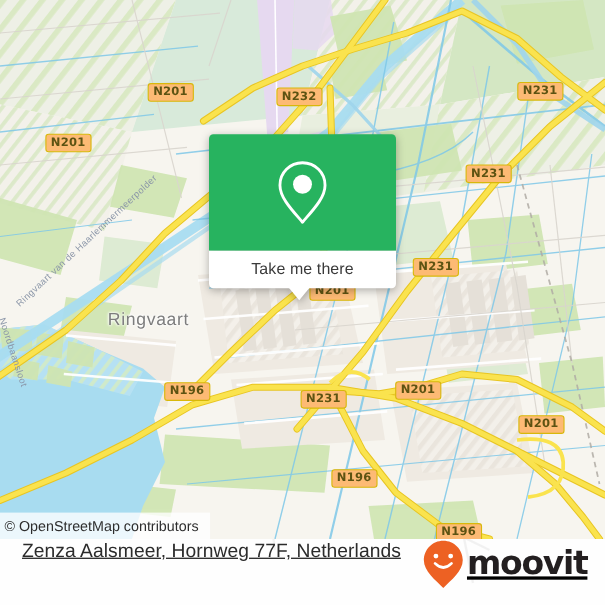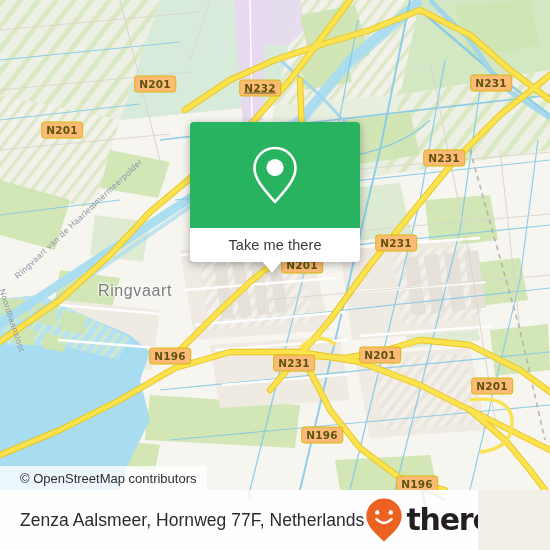--- a/index.html
+++ b/index.html
@@ -126,43 +126,44 @@
 
   
   #attribution {
     position: absolute;
     left: 0;
     top: 466px;
     height: 24px;
     background: rgba(255,255,255,0.78);
     display: flex;
     align-items: center;
-    padding: 0 10px 0 20px;
+    padding: 0 10px 0 4px;
     box-sizing: border-box;
   }
   #attribution span {
     font-size: 13px;
     color: #2e2e2e;
     font-family: "Liberation Sans", sans-serif;
     white-space: nowrap;
   }
 
   
   #bottom-bar {
     position: absolute;
     left: 0;
     top: 490px;
-    width: 478px;
+    width: 550px;
     height: 60px;
     background: rgba(255,255,255,0.93);
     display: flex;
-    align-items: center;
+    align-items: flex-start;
     box-sizing: border-box;
     padding: 0 16px 0 20px;
     overflow: hidden;
+    text-decoration: underline;
   }
   #bottom-bar-bg {
     position: absolute;
     left: 0; top: -490px;
     width: 550px; height: 550px;
     opacity: 0.10;
     pointer-events: none;
   }
   #place-title {
     position: relative;
@@ -374,21 +375,21 @@
         <path d="M300 348 Q318 330 336 345"></path>
       </g>
     </svg>
 
     <div class="water-label" style="left:16px; top:272px; transform: rotate(-43deg);">Ringvaart van de Haarlemmermeerpolder</div>
     <div class="water-label" style="left:2px; top:284px; transform: rotate(72deg);">Noordbaansloot</div>
 
     <div class="place-label" style="left:135px; top:291px;">Ringvaart</div>
 
     <div class="shield" style="left:155px; top:84px;">N201</div>
-    <div class="shield" style="left:260px; top:88px;text-decoration:underline;">N232</div>
+    <div class="shield" style="left:272px; top:88px;">N232</div>
     <div class="shield" style="left:491px; top:83px;">N231</div>
     <div class="shield" style="left:62px;  top:130px;">N201</div>
     <div class="shield" style="left:444px; top:158px;">N231</div>
     <div class="shield" style="left:396px; top:243px;">N231</div>
     <div class="shield" style="left:302px; top:265px;">N201</div>
     <div class="shield" style="left:170px; top:356px;">N196</div>
     <div class="shield" style="left:294px; top:363px;">N231</div>
     <div class="shield" style="left:380px; top:355px;">N201</div>
     <div class="shield" style="left:492px; top:386px;">N201</div>
     <div class="shield" style="left:322px; top:435px;">N196</div>
@@ -425,17 +426,17 @@
       </g>
     </svg>
     <div id="place-title">Zenza Aalsmeer, Hornweg 77F, Netherlands</div>
     <div id="brand">
       <svg width="40" height="46" viewBox="0 0 40 46">
         <path d="M20 1.5 C10.2 1.5 2.3 9.4 2.3 19.2 C2.3 29.5 13 37.5 20 44.5 C27 37.5 37.7 29.5 37.7 19.2 C37.7 9.4 29.8 1.5 20 1.5 Z" fill="#ed6123"></path>
         <circle cx="13.3" cy="15.5" r="2.2" fill="#ffffff"></circle>
         <circle cx="26.7" cy="15.5" r="2.2" fill="#ffffff"></circle>
         <path d="M12.5 22.2 Q20 29.6 27.5 22.2" fill="none" stroke="#ffffff" stroke-width="2.4" stroke-linecap="round"></path>
       </svg>
-      <span id="brand-text">there</span>
+      <span id="brand-text">moovit</span>
     </div>
   </div>
 
 </div>
 
 </body></html>

